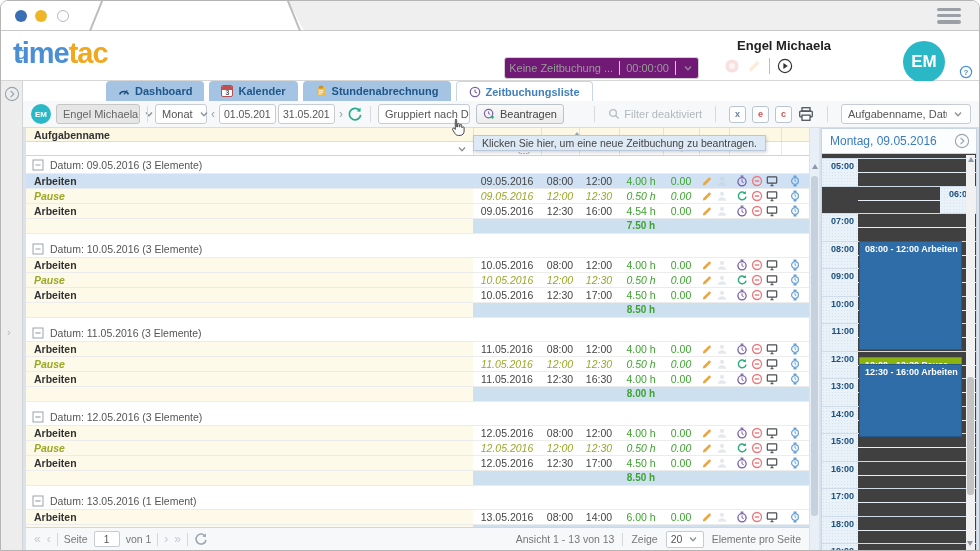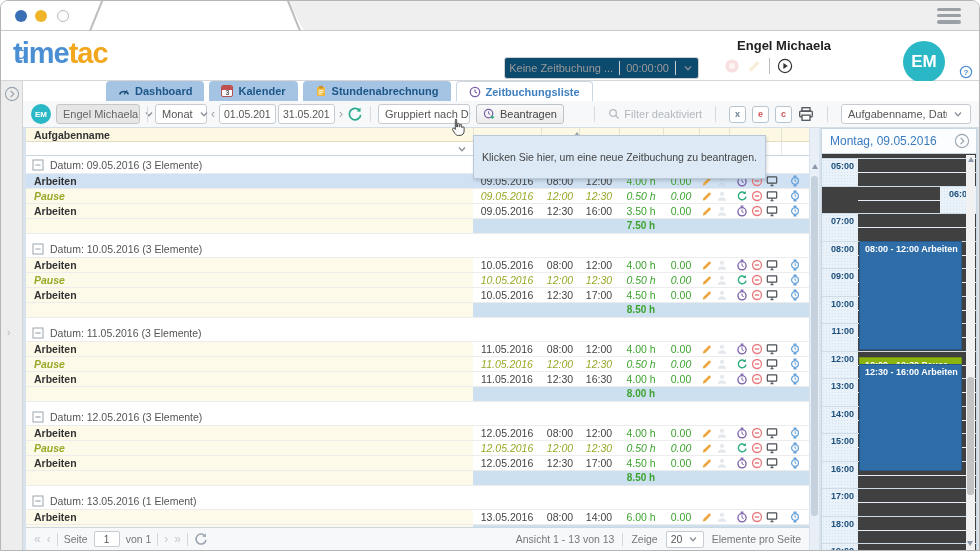--- a/index.html
+++ b/index.html
@@ -22,21 +22,21 @@
   .burger { position:absolute; right:18px; top:7px; width:24px; }
   .burger div { height:3.2px; background:#9aa0a6; border-radius:2px; margin-bottom:3px; }
 
   
   .appheader { position:absolute; left:0; top:30px; right:0; height:50px; background:#fff; border-bottom:1px solid #d6d6d6; }
   .logo { position:absolute; left:14px; top:6px; display:flex; align-items:center; }
   .logo-word { font-size:29px; font-weight:bold; letter-spacing:-1px; margin-left:-14px; }
   .logo-time { color:#4a8fd3; } .logo-tac { color:#f2a71d; }
   .hdr-name { position:absolute; right:148px; top:7px; font-size:13px; font-weight:bold; color:#222; }
   .timerbox { position:absolute; right:280px; top:26px; height:22px; display:flex; align-items:center;
-    background:#0c4a6e; border:1px solid #d2d2d2; border-radius:3px; padding:0 4px; color:#9a9a9a; font-size:11px; }
+    background:#701a75; border:1px solid #d2d2d2; border-radius:3px; padding:0 4px; color:#9a9a9a; font-size:11px; }
   .timerbox .tsep { width:1px; height:14px; background:#cfcfcf; margin:0 6px; }
   .hdr-ctrl { position:absolute; top:27px; display:flex; align-items:center; }
   .hc-icons { right:180px; }
   .hdr-sep { width:1px; height:16px; background:#bbb; margin:0 7px; }
   .avatar-lg { position:absolute; right:34px; top:10px; width:42px; height:42px; border-radius:50%;
     background:#2bb8c6; color:#fff; font-weight:bold; font-size:17px; display:flex; align-items:center; justify-content:center; }
   .side-icons { position:absolute; right:6px; top:34px; display:flex; flex-direction:column; gap:3px; }
   .ic { display:inline-flex; align-items:center; justify-content:center; }
   .ic svg { width:12px; height:12px; display:block; }
   .ic16 svg { width:16px; height:16px; }
@@ -131,21 +131,21 @@
     background:#e9f1f9; background-image:radial-gradient(#d5e2ef 0.8px, transparent 0.8px); background-size:3px 3px; }
   .gutterbg { position:absolute; left:0; top:0; bottom:0; width:36px; background:#e9f1f9; z-index:-1;}
   .event { position:absolute; left:37px; right:14px; border-radius:1px; color:#fff; font-size:9px; font-weight:bold;
     padding:2px 0 0 5px; overflow:hidden; white-space:nowrap; border:1px solid rgba(0,0,0,.18); cursor:pointer; }
   .ev-work { background:#2f6da8; } .ev-pause { background:#8cb411; }
   .dp-scroll { position:absolute; right:1px; top:26px; width:9px; bottom:0; background:#f1f1f1; }
   .dpthumb { position:absolute; left:1px; width:7px; background:#c3c3c3; border-radius:3px; }
 
   
   .tooltip { position:absolute; left:472px; top:134px; background:#dde9f5; border:1px solid #b8c8da;
-    box-shadow:1px 2px 3px rgba(0,0,0,.15); font-size:10.5px; color:#444; padding:15px 8px; white-space:nowrap; z-index:50; }
+    box-shadow:1px 2px 3px rgba(0,0,0,.15); font-size:10.5px; color:#444; padding:1px 8px; white-space:nowrap; z-index:50; }
   .cursor { position:absolute; left:449px; top:117px; z-index:60; }
   .sortup { position:absolute; left:545px; top:1px; }
 </style>
 </head>
 <body>
 
 <div class="stage">
 
   <div class="chrome">
     <div class="chrome-gray"></div>
@@ -515,21 +515,21 @@
                 <path d="M4.5 1.3h3M4.5 10.7h3" stroke="#64a0d8" stroke-width="1.4"></path>
               </svg>
             </span>
           </div>
         </div>
         <div class="trow">
           <div class="c c-task">Arbeiten</div>
           <div class="c c-date">09.05.2016</div>
           <div class="c c-start">12:30</div>
           <div class="c c-end">16:00</div>
-          <div class="c c-dur">3.50 h</div>
+          <div class="c c-dur">4.54 h</div>
           <div class="c c-extra">0.00</div>
           <div class="c c-ic1">
             <span class="ic">
               <svg viewBox="0 0 12 12">
                 <path d="M1.8 10.6l.6-2.5 5.9-5.9 1.9 1.9-5.9 5.9z" fill="#eba63f"></path>
               </svg>
             </span>
             <span class="ic dim">
               <svg viewBox="0 0 12 12">
                 <circle cx="6" cy="3.9" r="2.1" fill="#c5cdd8"></circle>
@@ -1236,21 +1236,21 @@
           <div class="hlabel">17:00</div>
         </div>
         <div class="hblock" style="margin-top: 0px;">
           <div class="hlabel">18:00</div>
         </div>
         <div class="hblock" style="margin-top: 0px;">
           <div class="hlabel">19:00</div>
         </div>
         <div class="event ev-work" style="top: 86.5px; height: 109px;">08:00 - 12:00 Arbeiten</div>
         <div class="event ev-pause" style="top: 203px; height: 22px;">12:00 - 12:30 Pause</div>
-        <div class="event ev-work" style="top: 210.25px; height: 107px;">12:30 - 16:00 Arbeiten</div>
+        <div class="event ev-work" style="top: 210.25px; height: 73px;">12:30 - 16:00 Arbeiten</div>
       </div>
     <div class="dp-scroll">
       <div class="arr up"></div>
       <div class="dpthumb" style="top:222px;height:118px;"></div>
       <div class="arr down" style="position:absolute;bottom:2px;left:1px;"></div>
     </div>
   </div>
 
   <div class="tooltip">Klicken Sie hier, um eine neue Zeitbuchung zu beantragen.</div>
   <svg class="cursor" width="17" height="20" viewBox="0 0 17 20">

